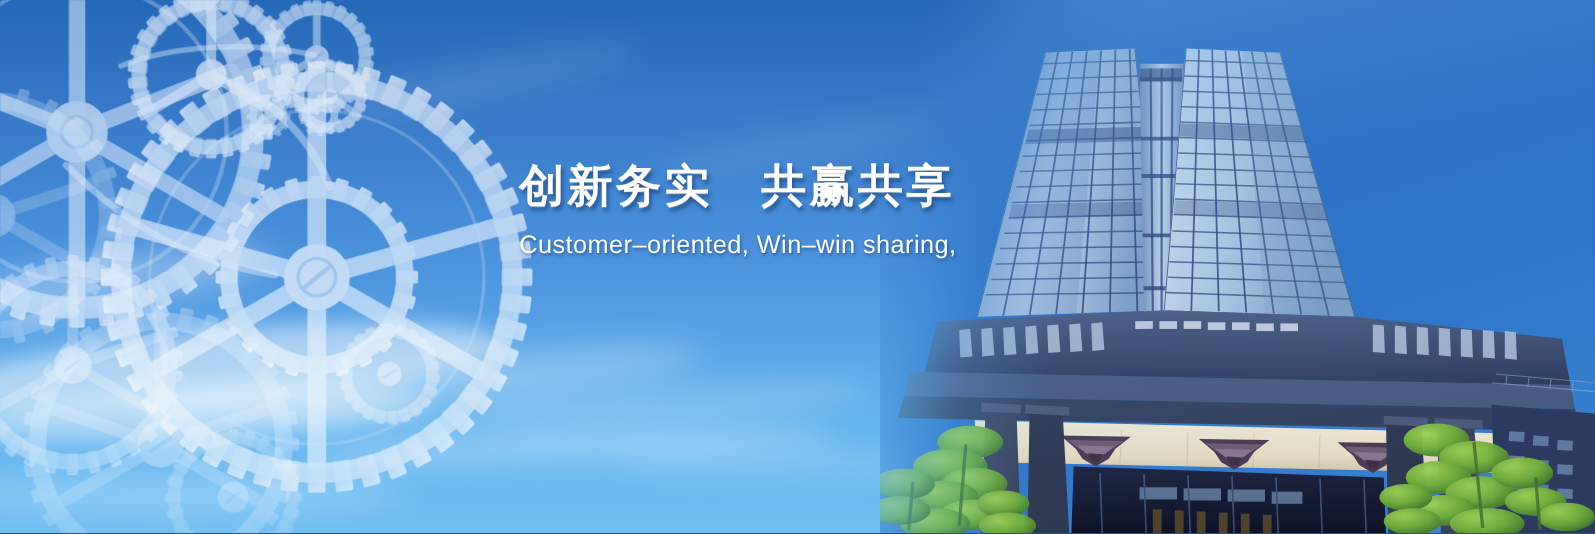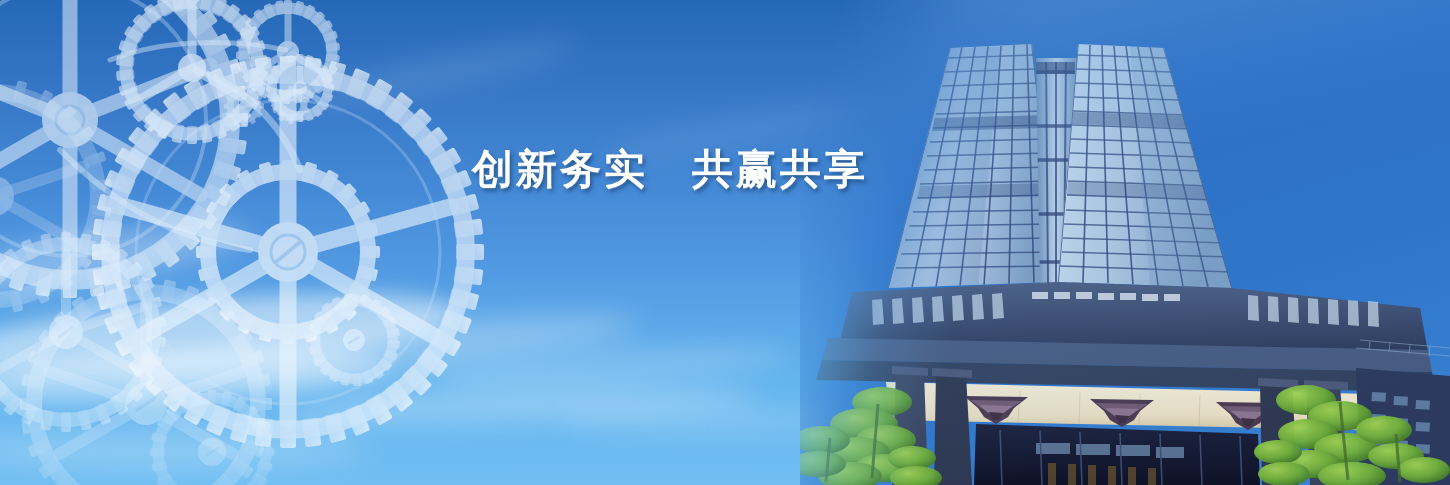--- a/index.html
+++ b/index.html
@@ -924,15 +924,16 @@
           <line x1="596" y1="434" x2="600" y2="482"></line>
         </g>
       </g>
 
       <rect x="0" y="0" width="650" height="485" fill="url(#hazeG)"></rect>
     </svg>
   </div>
 
   <div id="text-block">
     <div class="cn">创新务实　共赢共享</div>
+    <div class="en" id="en1">Customer–oriented, Win–win sharing,</div>
   </div>
 
 </div>
 
 </body></html>

